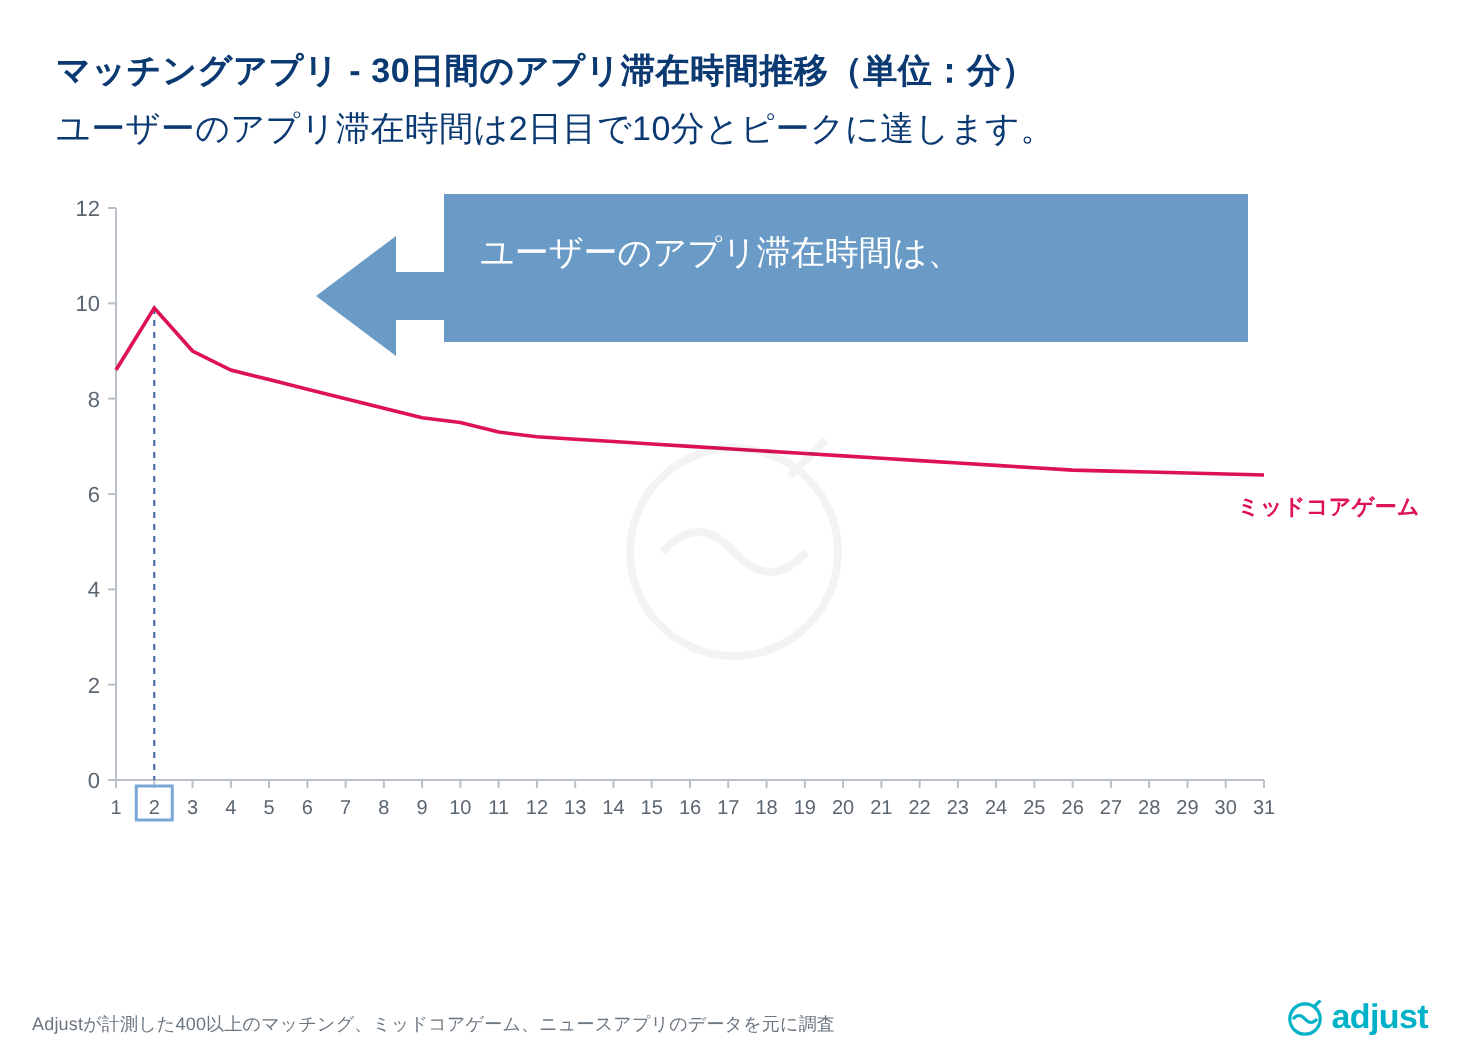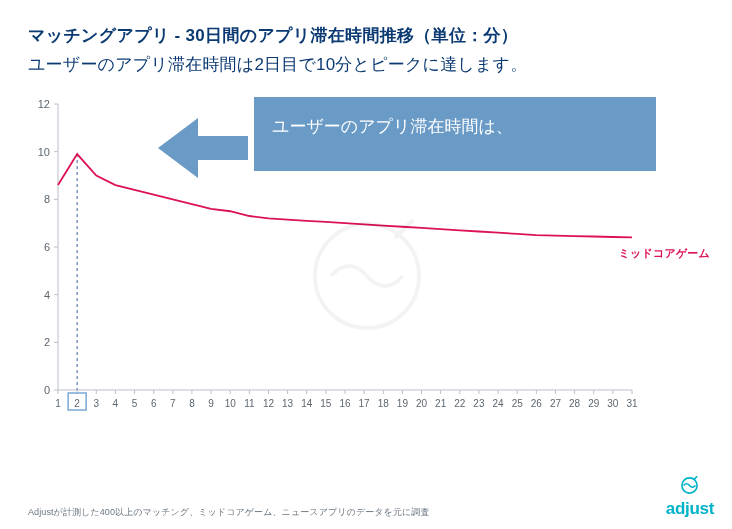--- a/index.html
+++ b/index.html
@@ -25,21 +25,21 @@
     letter-spacing: 0.2px;
     margin-bottom: 18px;
   }
   .chart-wrap {
     position: relative;
     height: 330px;
     margin-left: 2px;
   }
   .callout {
     position: absolute;
-    left: 224px;
+    left: 192px;
     top: 3px;
     width: 402px;
     height: 74px;
     background: #6a9bc7;
     color: #fff;
     font-size: 17px;
     font-weight: 500;
     display: flex;
     align-items: center;
     padding: 10px 16px 24px 18px;
@@ -65,40 +65,39 @@
     position: absolute;
     left: 50%;
     top: 55%;
     transform: translate(-50%, -50%);
     opacity: 0.045;
     pointer-events: none;
   }
   .footer {
     position: absolute;
     bottom: 10px;
-    left: 28px;
+    left: 16px;
     right: 18px;
     display: flex;
     justify-content: space-between;
     align-items: flex-end;
   }
   .footnote {
     color: #6b7680;
     font-size: 9px;
     letter-spacing: 0.1px;
   }
   .brand {
     display: flex;
     align-items: center;
     gap: 4px;
     color: #00b2c8;
     font-weight: 600;
     font-size: 17px;
     letter-spacing: -0.3px;
-    flex-direction: column;
   }
   .brand .ring {
     width: 19px; height: 19px;
     display:inline-flex; align-items:center; justify-content:center;
   }
 </style>
 </head>
 <body>
 
 <div class="title">マッチングアプリ - 30日間のアプリ滞在時間推移（単位：分）</div>

